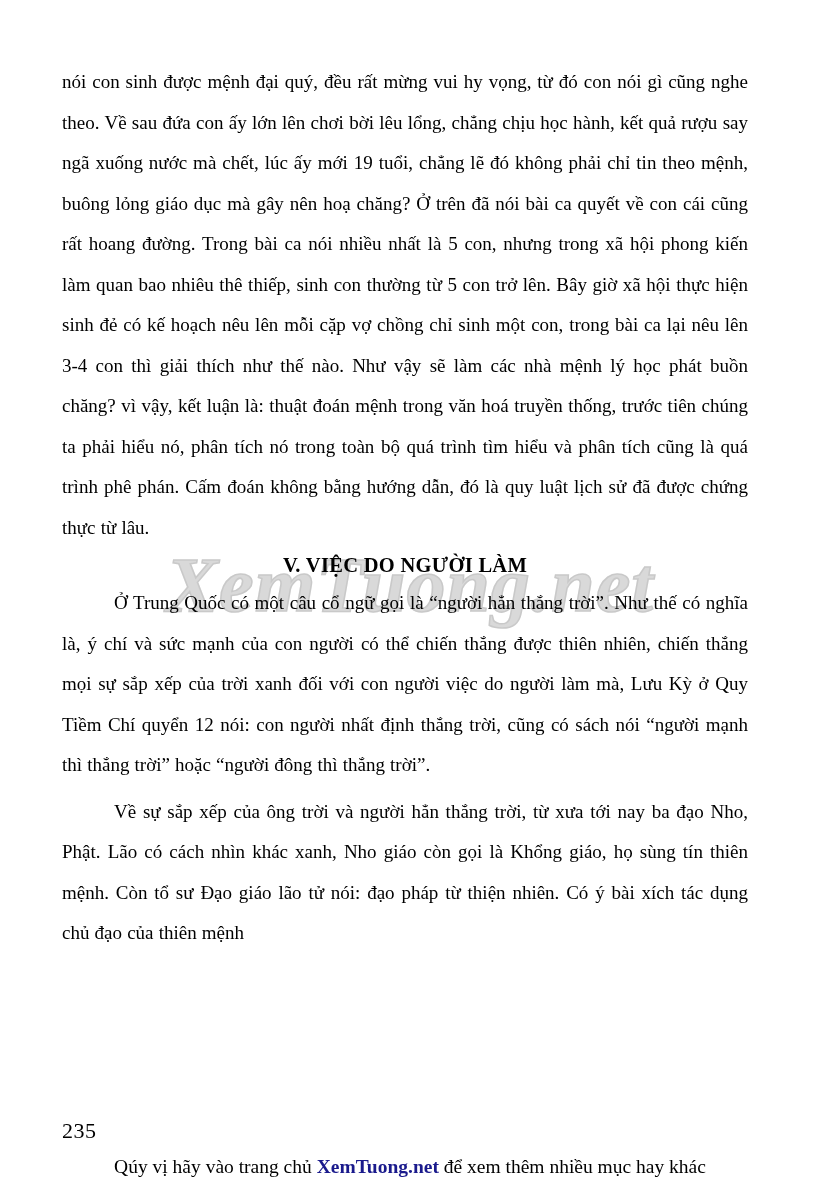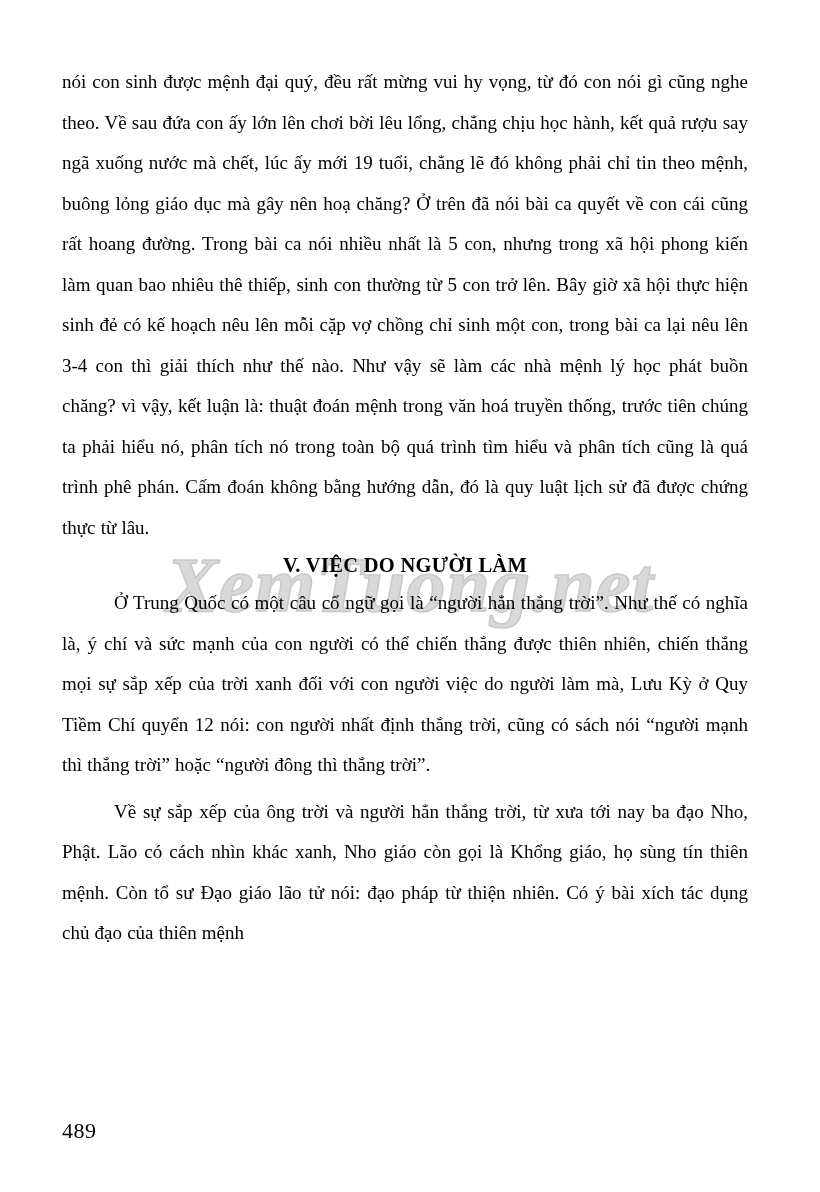--- a/index.html
+++ b/index.html
@@ -100,16 +100,19 @@
     <p class="para">nói con sinh được mệnh đại quý, đều rất mừng vui hy vọng, từ đó con nói gì cũng nghe theo. Về sau đứa con ấy lớn lên chơi bời lêu lổng, chẳng chịu học hành, kết quả rượu say ngã xuống nước mà chết, lúc ấy mới 19 tuổi, chẳng lẽ đó không phải chỉ tin theo mệnh, buông lỏng giáo dục mà gây nên hoạ chăng? Ở trên đã nói bài ca quyết về con cái cũng rất hoang đường. Trong bài ca nói nhiều nhất là 5 con, nhưng trong xã hội phong kiến làm quan bao nhiêu thê thiếp, sinh con thường từ 5 con trở lên. Bây giờ xã hội thực hiện sinh đẻ có kế hoạch nêu lên mỗi cặp vợ chồng chỉ sinh một con, trong bài ca lại nêu lên 3-4 con thì giải thích như thế nào. Như vậy sẽ làm các nhà mệnh lý học phát buồn chăng? vì vậy, kết luận là: thuật đoán mệnh trong văn hoá truyền thống, trước tiên chúng ta phải hiểu nó, phân tích nó trong toàn bộ quá trình tìm hiểu và phân tích cũng là quá trình phê phán. Cấm đoán không bằng hướng dẫn, đó là quy luật lịch sử đã được chứng thực từ lâu.</p>
 
     <h2 class="section-heading">V. VIỆC DO NGƯỜI LÀM</h2>
 
     <p class="para indent">Ở Trung Quốc có một câu cổ ngữ gọi là “người hẳn thắng trời”. Như thế có nghĩa là, ý chí và sức mạnh của con người có thể chiến thắng được thiên nhiên, chiến thắng mọi sự sắp xếp của trời xanh đối với con người  việc do người làm mà, Lưu Kỳ ở Quy Tiềm Chí quyển 12 nói: con người nhất định thắng trời, cũng có sách nói “người mạnh thì thắng trời” hoặc “người đông thì thắng trời”.</p>
 
     <p class="para indent">Về sự sắp xếp của ông trời và người hẳn thắng trời, từ xưa tới nay ba đạo Nho, Phật. Lão có cách nhìn khác xanh, Nho giáo còn gọi là Khổng giáo, họ sùng tín thiên mệnh. Còn tổ sư Đạo giáo lão tử nói: đạo pháp từ thiện nhiên. Có ý bài xích tác dụng chủ đạo của thiên mệnh</p>
 
   </div>
 
-  <div class="page-number">489</div>
+  <div class="page-number">235</div>
 
+  <div class="footer-note">
+    <span>Qúy vị hãy vào trang chủ </span><span class="brand">XemTuong.net</span><span> để xem thêm nhiều mục hay khác</span>
+  </div>
 
 </div>
 
 </body></html>

